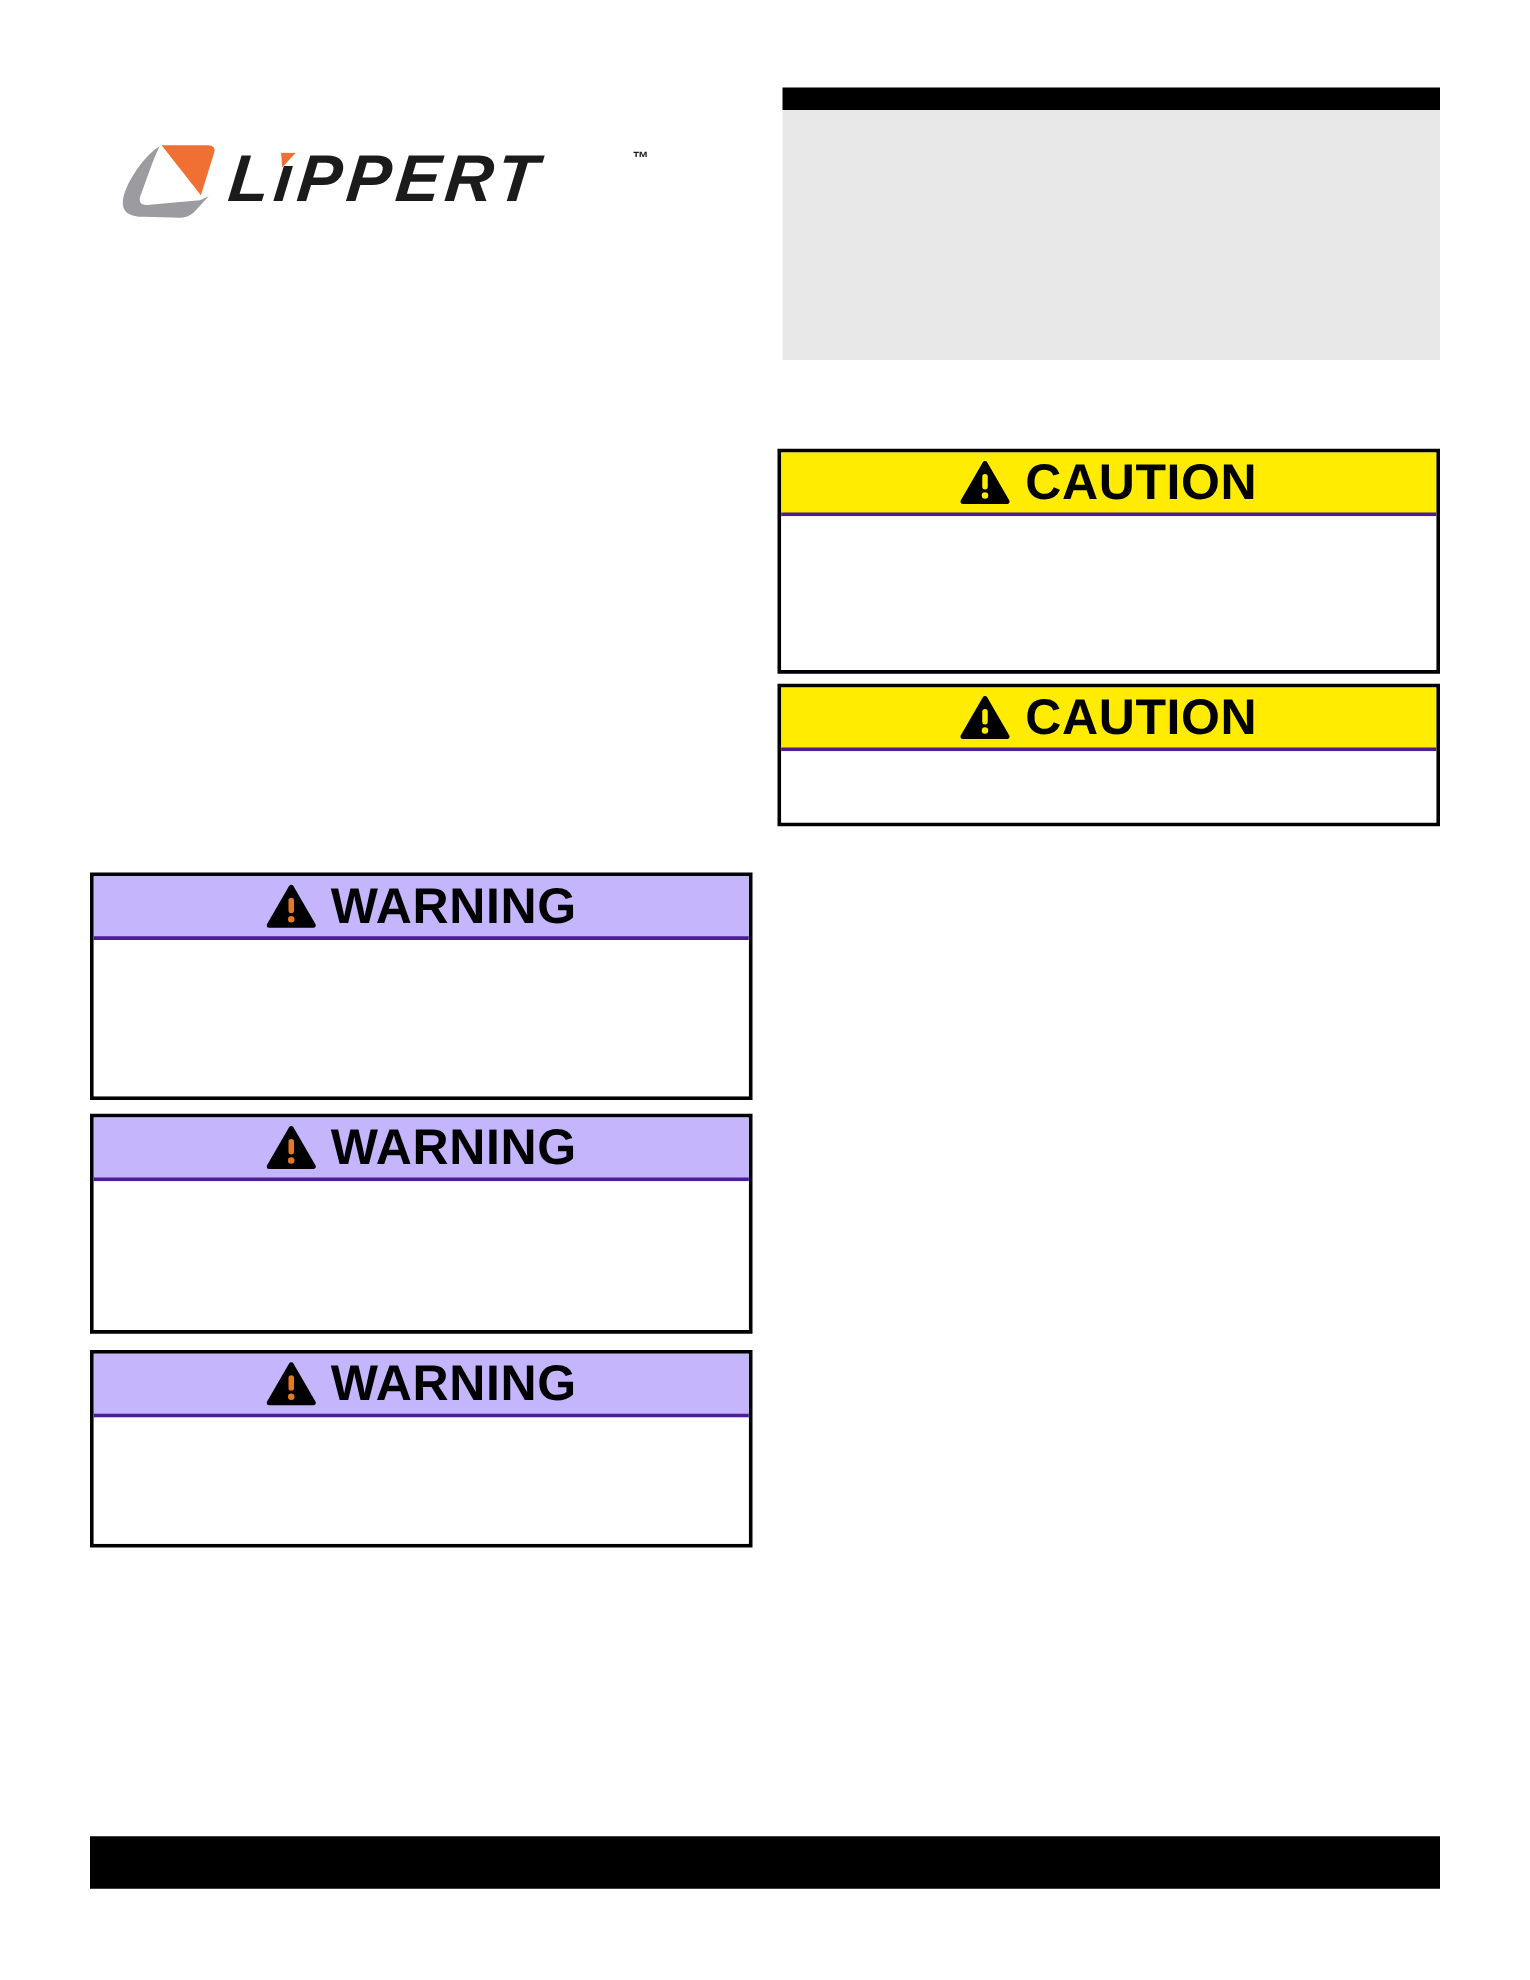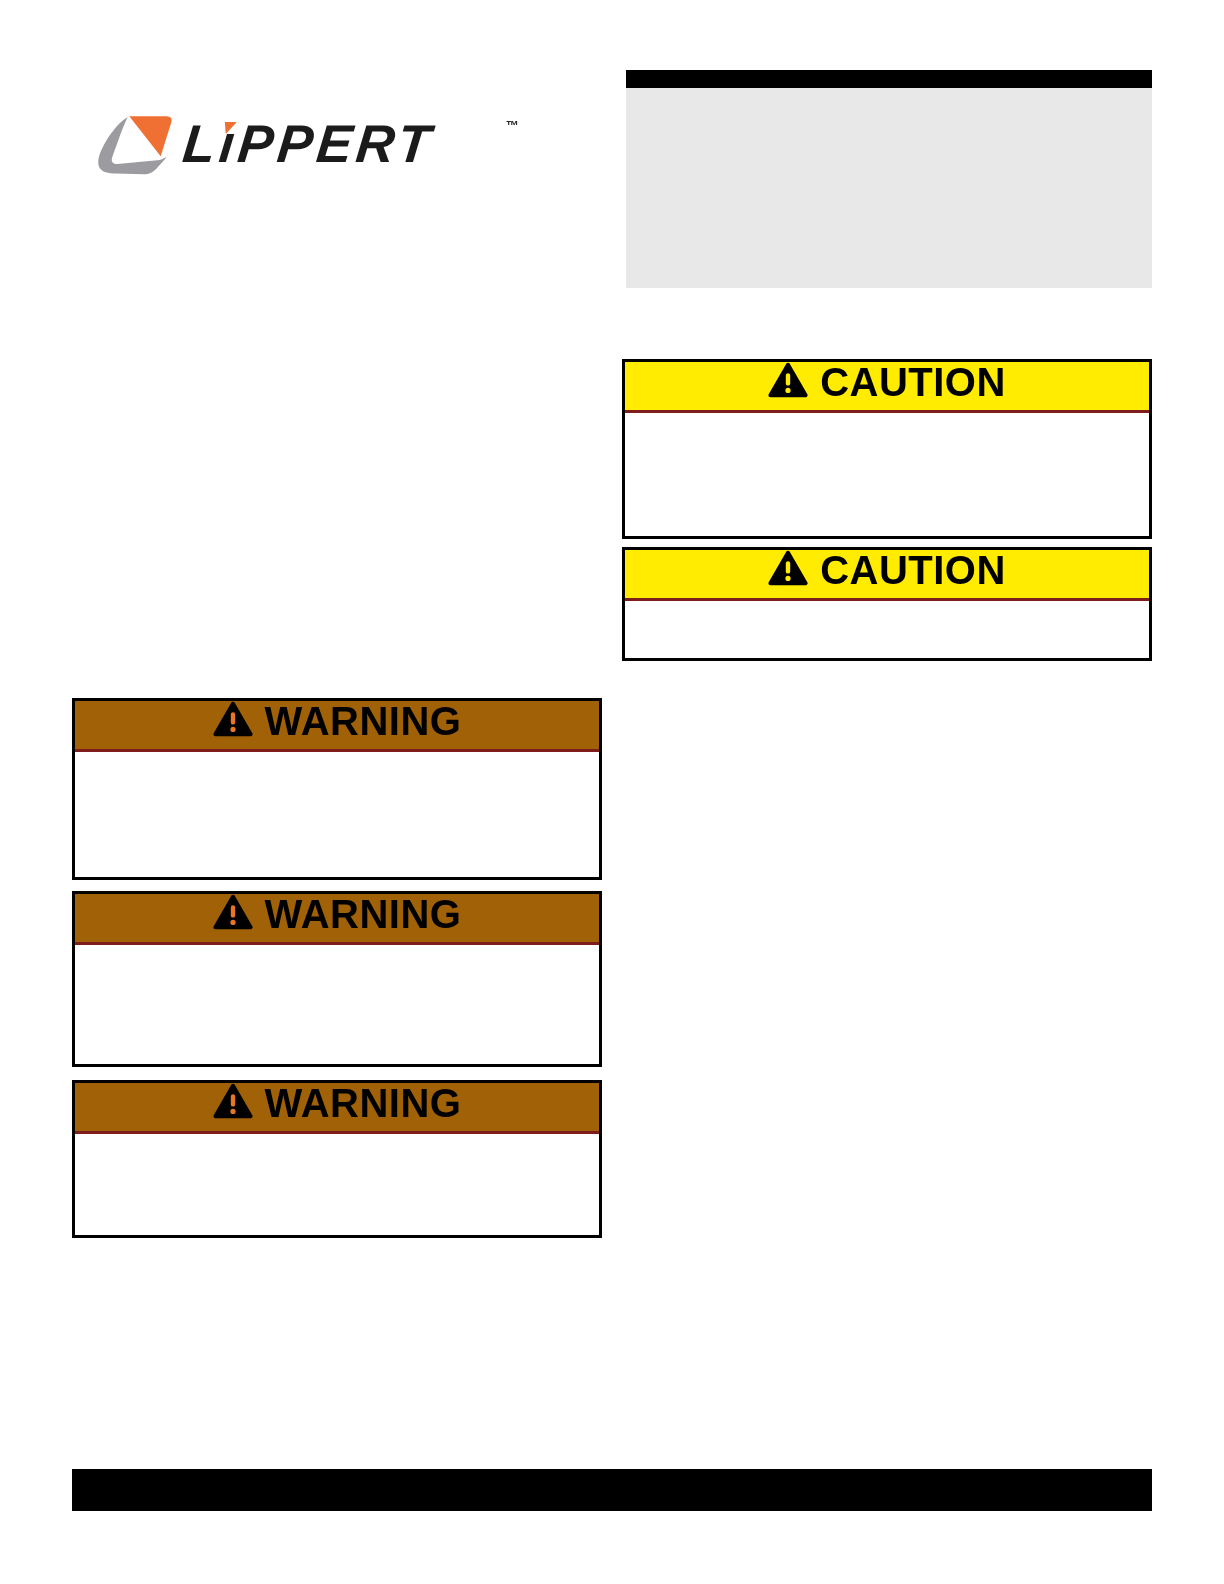--- a/index.html
+++ b/index.html
@@ -33,25 +33,25 @@
   .header-panel { position:absolute; left:626px; top:88px; width:526px; height:200px; background:#E8E8E8; }
 
   
   .alert-box {
     position:absolute; box-sizing:border-box;
     border:3px solid #000; background:#fff;
     display:flex; flex-direction:column;
   }
   .alert-header {
     flex:none; height:48px;
-    display:flex; justify-content:center; gap:12px;
-    border-bottom:3px solid #7f1d1d;
+    display:flex; align-items:center; justify-content:center; gap:12px;
+    border-bottom:3px solid #4c1d95;
   }
   .caution .alert-header { background:#FFEC00; }
-  .warning .alert-header { background:#a16207; }
+  .warning .alert-header { background:#c4b5fd; }
   .alert-label {
     font-weight:bold; font-size:40px; letter-spacing:0.5px; color:#000;
     line-height:1;
   }
   .alert-body { flex:1; background:#fff; }
   .alert-tri { width:40px; height:36px; flex:none; }
   .caution .tri-excl { fill:#FFEC00; }
   .warning .tri-excl { fill:#E87725; }
 
   #caution-1 { left:622px; top:359px; width:530px; height:180px; }

